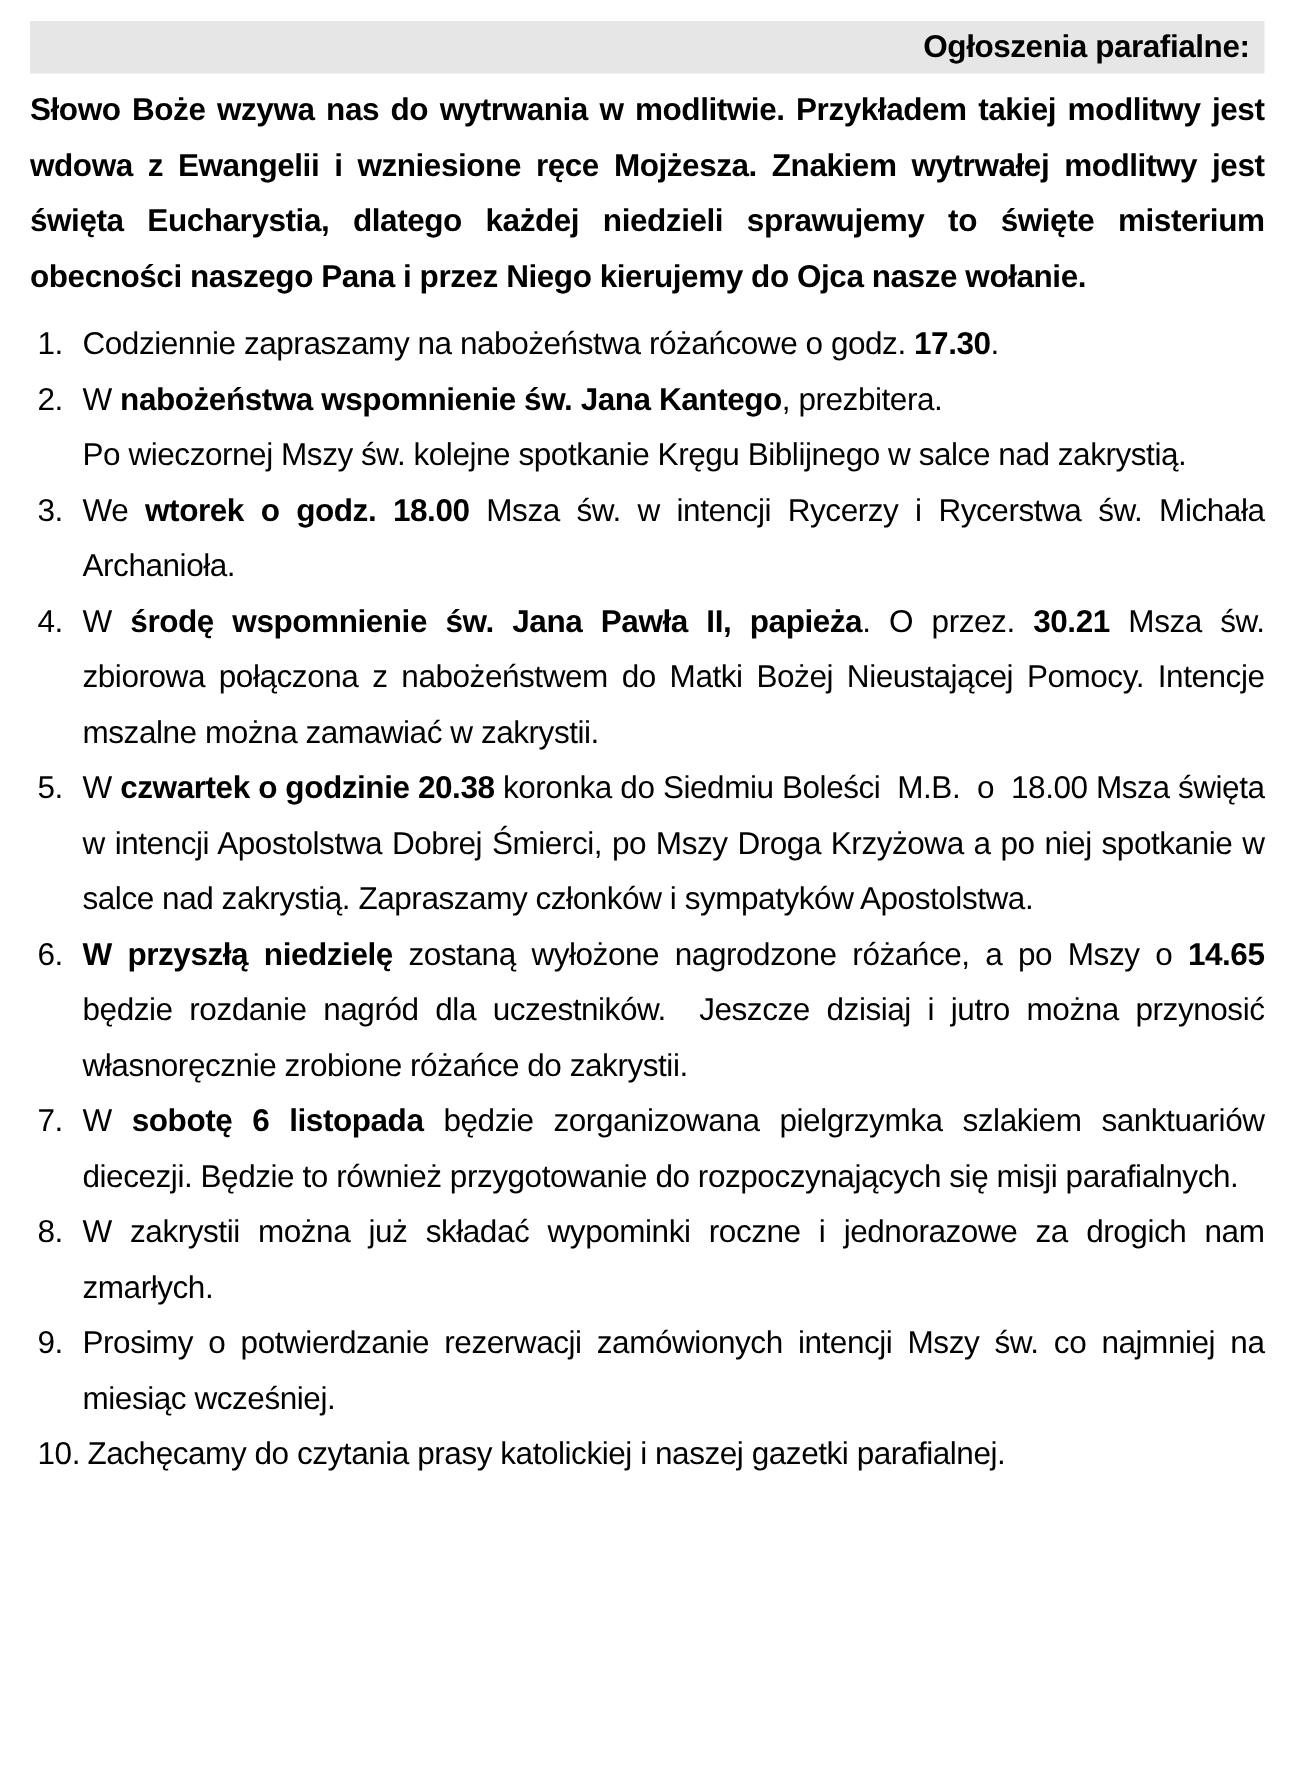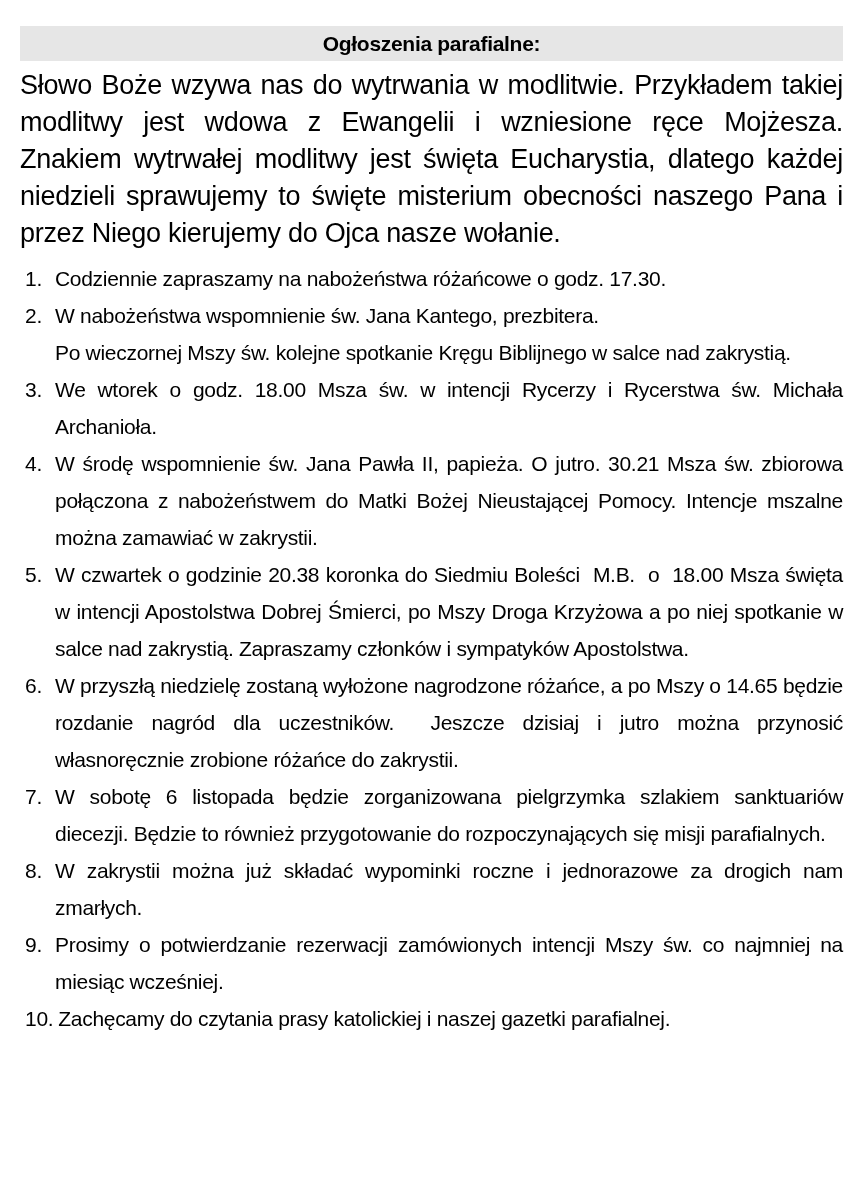--- a/index.html
+++ b/index.html
@@ -11,32 +11,31 @@
     font-family: "Liberation Sans", sans-serif;
   }
   .page {
     width: 863px;
     min-height: 1178px;
     padding: 14px 20px 30px 20px;
     background: #ffffff;
   }
   .banner {
     background: #e6e6e6;
-    text-align: center;
+    text-align: right;
     font-weight: bold;
     font-size: 21px;
     line-height: 28px;
     padding: 4px 10px 3px 10px;
     letter-spacing: -0.3px;
-    margin-top: 12px;
   }
   .intro {
     margin: 6px 0 1px 0;
-    font-weight: normal;
-    font-size: 27px;
+    font-weight: bold;
+    font-size: 21px;
     line-height: 37px;
     text-align: justify;
     letter-spacing: -0.3px;
   }
   ol.list {
     list-style: none;
     margin: 8px 0 0 0;
     padding: 0;
     font-size: 21px;
     line-height: 37px;
@@ -51,21 +50,21 @@
     min-width: 30px;
     padding-left: 5px;
     white-space: nowrap;
   }
   .text {
     flex: 1 1 auto;
     padding-left: 5px;
     text-align: justify;
     white-space: pre-wrap;
   }
-  .text b { font-weight: normal; }
+  .text b { font-weight: bold; }
 </style>
 </head>
 <body style="background: rgb(255, 255, 255); color: rgb(0, 0, 0);">
 
 <div class="page">
 
   <header class="banner" style="background: rgb(230, 230, 230);">
     <div>Ogłoszenia parafialne:</div>
   </header>
 
@@ -80,21 +79,21 @@
     <span class="num">2.</span>
     <span class="text"><span>W </span><b>nabożeństwa wspomnienie św. Jana Kantego</b><span>, prezbitera.
 Po wieczornej Mszy św. kolejne spotkanie Kręgu Biblijnego w salce nad zakrystią.</span></span>
   </li>
       <li class="item">
     <span class="num">3.</span>
     <span class="text"><span>We </span><b>wtorek o godz. 18.00</b><span> Msza św. w intencji Rycerzy i Rycerstwa św. Michała Archanioła.</span></span>
   </li>
       <li class="item">
     <span class="num">4.</span>
-    <span class="text"><span>W </span><b>środę wspomnienie św. Jana Pawła II, papieża</b><span>. O jutro. </span><b>30.21</b><span> Msza św. zbiorowa połączona z nabożeństwem do Matki Bożej Nieustającej Pomocy. Intencje mszalne można zamawiać w zakrystii.</span></span>
+    <span class="text"><span>W </span><b>środę wspomnienie św. Jana Pawła II, papieża</b><span>. O przez. </span><b>30.21</b><span> Msza św. zbiorowa połączona z nabożeństwem do Matki Bożej Nieustającej Pomocy. Intencje mszalne można zamawiać w zakrystii.</span></span>
   </li>
       <li class="item">
     <span class="num">5.</span>
     <span class="text"><span>W </span><b>czwartek o godzinie 20.38</b><span> koronka do Siedmiu Boleści  M.B.  o  18.00 Msza święta w intencji Apostolstwa Dobrej Śmierci, po Mszy Droga Krzyżowa a po niej spotkanie w salce nad zakrystią. Zapraszamy członków i sympatyków Apostolstwa.</span></span>
   </li>
       <li class="item">
     <span class="num">6.</span>
     <span class="text"><b>W przyszłą niedzielę</b><span> zostaną wyłożone nagrodzone różańce, a po Mszy o </span><b>14.65</b><span> będzie rozdanie nagród dla uczestników.  Jeszcze dzisiaj i jutro można przynosić własnoręcznie zrobione różańce do zakrystii.</span></span>
   </li>
       <li class="item">

